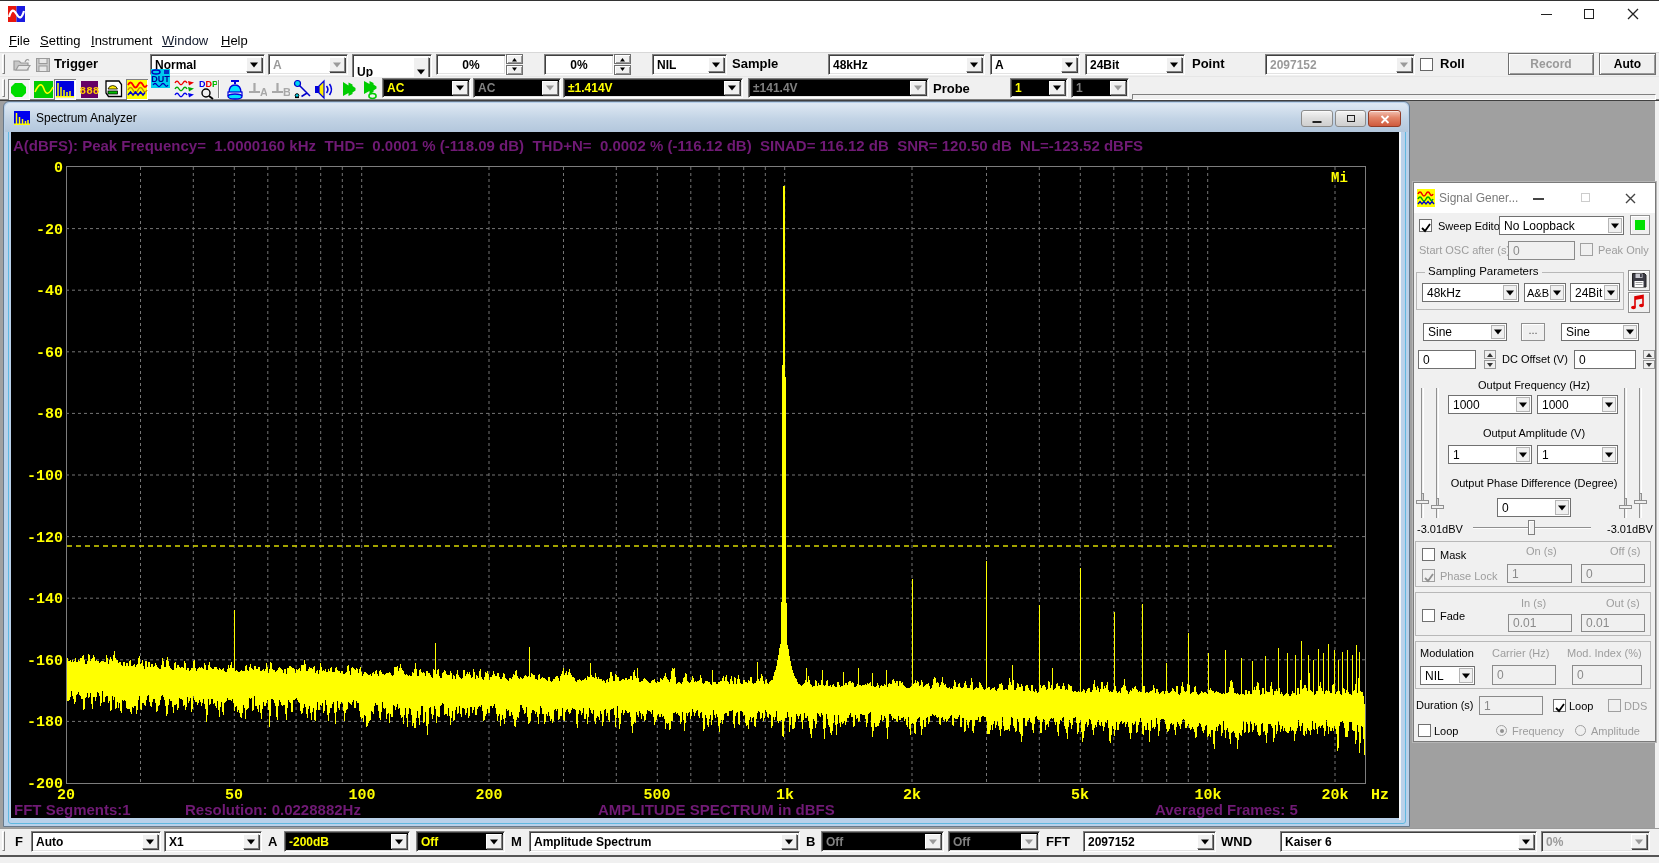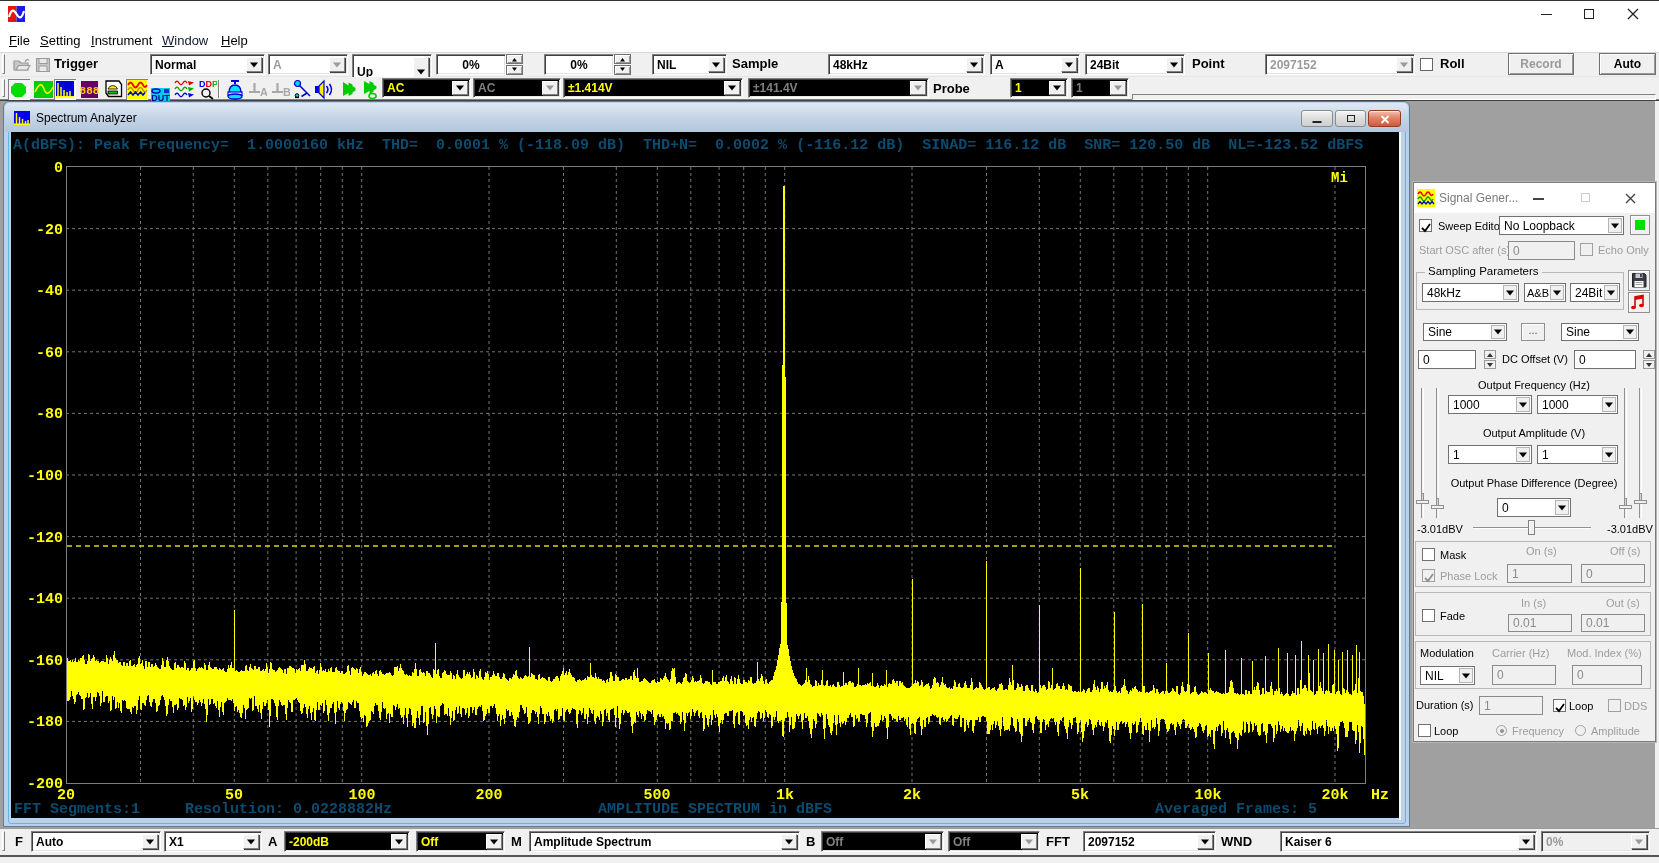--- a/index.html
+++ b/index.html
@@ -13,21 +13,21 @@
 .cb.dis .ar:after{border-top-color:#9a9a9a}
 .cb.blk{background:#000}
 .cb.blk .t{color:#ffff00}
 .cb.blk.dis .t{color:#808080}
 .lbl{position:absolute;font-weight:bold;font-size:13px;color:#000;white-space:nowrap}
 .btn3d{position:absolute;background:#f0f0f0;border:1px solid #707070;box-shadow:inset 1px 1px 0 #fff,inset -1px -1px 0 #9a9a9a;font-weight:bold;font-size:12px;text-align:center}
 
 .ic{position:absolute;width:22px;height:21px}
 .ic.pr{background:#f5f5f5;box-shadow:inset 1px 1px 0 #808080,inset -1px -1px 0 #fff}
 
-.my{position:absolute;font-family:Liberation Mono, monospace;font-weight:bold;color:#0c4a6e;white-space:pre}
+.my{position:absolute;font-family:Liberation Sans, sans-serif;font-weight:bold;color:#701a75;white-space:pre}
 
 .sg-lbl{position:absolute;font-size:11px;color:#000;white-space:nowrap}
 .sg-dis{position:absolute;font-size:11px;color:#9d9d9d;white-space:nowrap}
 .sg-cb{position:absolute;background:#fff;border:1px solid #707070;font-size:12px;color:#000}
 .sg-cb .t{position:absolute;left:4px;top:50%;transform:translateY(-50%);white-space:nowrap}
 .sg-cb .ar{position:absolute;top:1px;right:1px;bottom:1px;width:14px;background:#f0f0f0;border:1px solid #b5b5b5}
 .sg-cb .ar:after{content:"";position:absolute;left:50%;top:50%;transform:translate(-50%,-28%);border:4px solid transparent;border-top:5px solid #000}
 .sg-tx{position:absolute;background:#f0f0f0;border:1px solid #8a8a8a;font-size:12px;color:#8a8a8a}
 .sg-tx .t{position:absolute;left:4px;top:50%;transform:translateY(-50%)}
 .sg-chk{position:absolute;width:13px;height:13px;background:#fff;border:1px solid #707070}
@@ -120,21 +120,21 @@
       <span class="t" style="">24Bit</span>
       <span class="ar"></span>
     </div>
     <div class="lbl" style="left:1192px;top:56px">Point</div>
     <div class="cb dis" style="left:1265px;top:54px;width:150px;height:21px">
       <span class="t" style="">2097152</span>
       <span class="ar"></span>
     </div>
     <div class="abs" style="left:1420px;top:58px;width:13px;height:13px;background:#fff;border:1px solid #666"></div>
     <div class="lbl" style="left:1440px;top:56px">Roll</div>
-    <div class="btn3d" style="left:1508px;top:53px;width:66px;height:22px;color:#9a9a9a;line-height:20px">Record</div>
+    <div class="btn3d" style="left:1508px;top:53px;width:86px;height:22px;color:#9a9a9a;line-height:20px">Record</div>
     <div class="btn3d" style="left:1599px;top:53px;width:57px;height:22px;line-height:20px">Auto</div>
     <div class="abs" style="left:0;top:77px;width:1659px;height:22px;background:#f0f0f0"></div>
     <div class="abs" style="left:0;top:99px;width:1659px;height:1px;background:#808080"></div>
     <div class="abs" style="left:0;top:100px;width:1659px;height:1px;background:#404040"></div>
     <div class="abs" style="left:2px;top:79px;width:3px;height:18px;border-left:1px solid #fff;border-top:1px solid #fff;border-right:1px solid #808080;border-bottom:1px solid #808080"></div>
     <div class="ic pr" style="left:8px;top:79px;width:22px"><svg width="22" height="21" viewBox="0 0 22 21">
         <polygon points="7,4 14,4 18,8 18,14 14,18 7,18 3,14 3,8" fill="#00dd00"></polygon>
       </svg></div>
     <div class="ic" style="left:33px;top:79px;width:22px"><svg width="22" height="21" viewBox="0 0 22 21">
         <rect x="1" y="2" width="19" height="17" fill="#00cc00"></rect>
@@ -159,21 +159,21 @@
         <path d="M3 2 h13 l2.5 3.5 v12 h-13 l-2.5 -3.5 Z" fill="#fff" stroke="#000" stroke-width="1.3"></path>
         <path d="M5 10 a5 5 0 0 1 9.5 0 Z" fill="#ffee00" stroke="#000" stroke-width="0.8"></path>
         <rect x="5" y="12" width="9.5" height="3" fill="#00bb00" stroke="#000" stroke-width="0.8"></rect>
       </svg></div>
     <div class="ic pr" style="left:126px;top:79px;width:22px"><svg width="22" height="21" viewBox="0 0 22 21">
         <rect x="1" y="1" width="20" height="19" fill="#ffff00"></rect>
         <path d="M2 6 q2.5 -5 5 0 q2.5 5 5 0 q2.5 -5 5 0 q2 4 4 0" stroke="#ff0000" stroke-width="1.8" fill="none"></path>
         <path d="M2 11 q2.5 -5 5 0 q2.5 5 5 0 q2.5 -5 5 0 q2 4 4 0" stroke="#cc8800" stroke-width="1.5" fill="none"></path>
         <path d="M2 16 l2.5 -3 l2.5 3 l2.5 -3 l2.5 3 l2.5 -3 l2.5 3 l2 -2.5" stroke="#0000cc" stroke-width="1.5" fill="none"></path>
       </svg></div>
-    <div class="ic" style="left:150px;top:87px;width:22px"><svg width="21" height="21" viewBox="0 0 21 21">
+    <div class="ic" style="left:150px;top:68px;width:22px"><svg width="21" height="21" viewBox="0 0 21 21">
         <rect x="1" y="1" width="19" height="19" fill="#00ccee"></rect>
         <ellipse cx="6" cy="4" rx="4" ry="2" fill="none" stroke="#0000bb" stroke-width="1.5"></ellipse>
         <path d="M14 3 h5 M14 5 h5" stroke="#0000bb" stroke-width="1.5"></path>
         <text x="10.5" y="14" font-size="9" font-weight="bold" fill="#000099" text-anchor="middle" font-family="Liberation Sans">DUT</text>
         <path d="M3 17 q2 -3 4 0 q2 3 4 0 q2 -3 4 0 q1.5 2.5 3 0" stroke="#0000bb" stroke-width="1.3" fill="none"></path>
       </svg></div>
     <div class="ic" style="left:173px;top:79px;width:22px"><svg width="22" height="21" viewBox="0 0 22 21">
         <g fill="none" stroke-width="1.4">
           <path d="M2 4 q2 -3.5 4 0 q2 3.5 4 0 q2 -3.5 4 0" stroke="#ee0000"></path>
           <path d="M2 10 q2 -3.5 4 0 q2 3.5 4 0 q2 -3.5 4 0" stroke="#00aa00"></path>
@@ -338,21 +338,21 @@
         <span class="ar"></span>
       </div>
       <div class="abs" style="left:216px;top:32px;width:20px;height:20px;background:#f0f0f0;border:1px solid #909090;box-shadow:inset 1px 1px 0 #fff">
         <div class="abs" style="left:4px;top:4px;width:10px;height:10px;background:#00e000"></div>
       </div>
       <div class="sg-dis" style="left:5px;top:61px">Start OSC after (s)</div>
       <div class="sg-tx" style="left:94px;top:58px;width:67px;height:19px">
         <span class="t">0</span>
       </div>
       <div class="sg-chk d" style="left:166px;top:60px"></div>
-      <div class="sg-dis" style="left:184px;top:61px">Echo Only</div>
+      <div class="sg-dis" style="left:184px;top:61px">Peak Only</div>
       <div class="grp" style="left:2px;top:89px;width:208px;height:38px">
         <span class="cap">Sampling Parameters</span>
       </div>
       <div class="sg-cb" style="left:8px;top:100px;width:97px;height:19px">
         <span class="t">48kHz</span>
         <span class="ar"></span>
       </div>
       <div class="sg-cb" style="left:110px;top:100px;width:42px;height:19px">
         <span class="t" style="left:2px;font-size:11px">A&amp;B</span>
         <span class="ar"></span>

